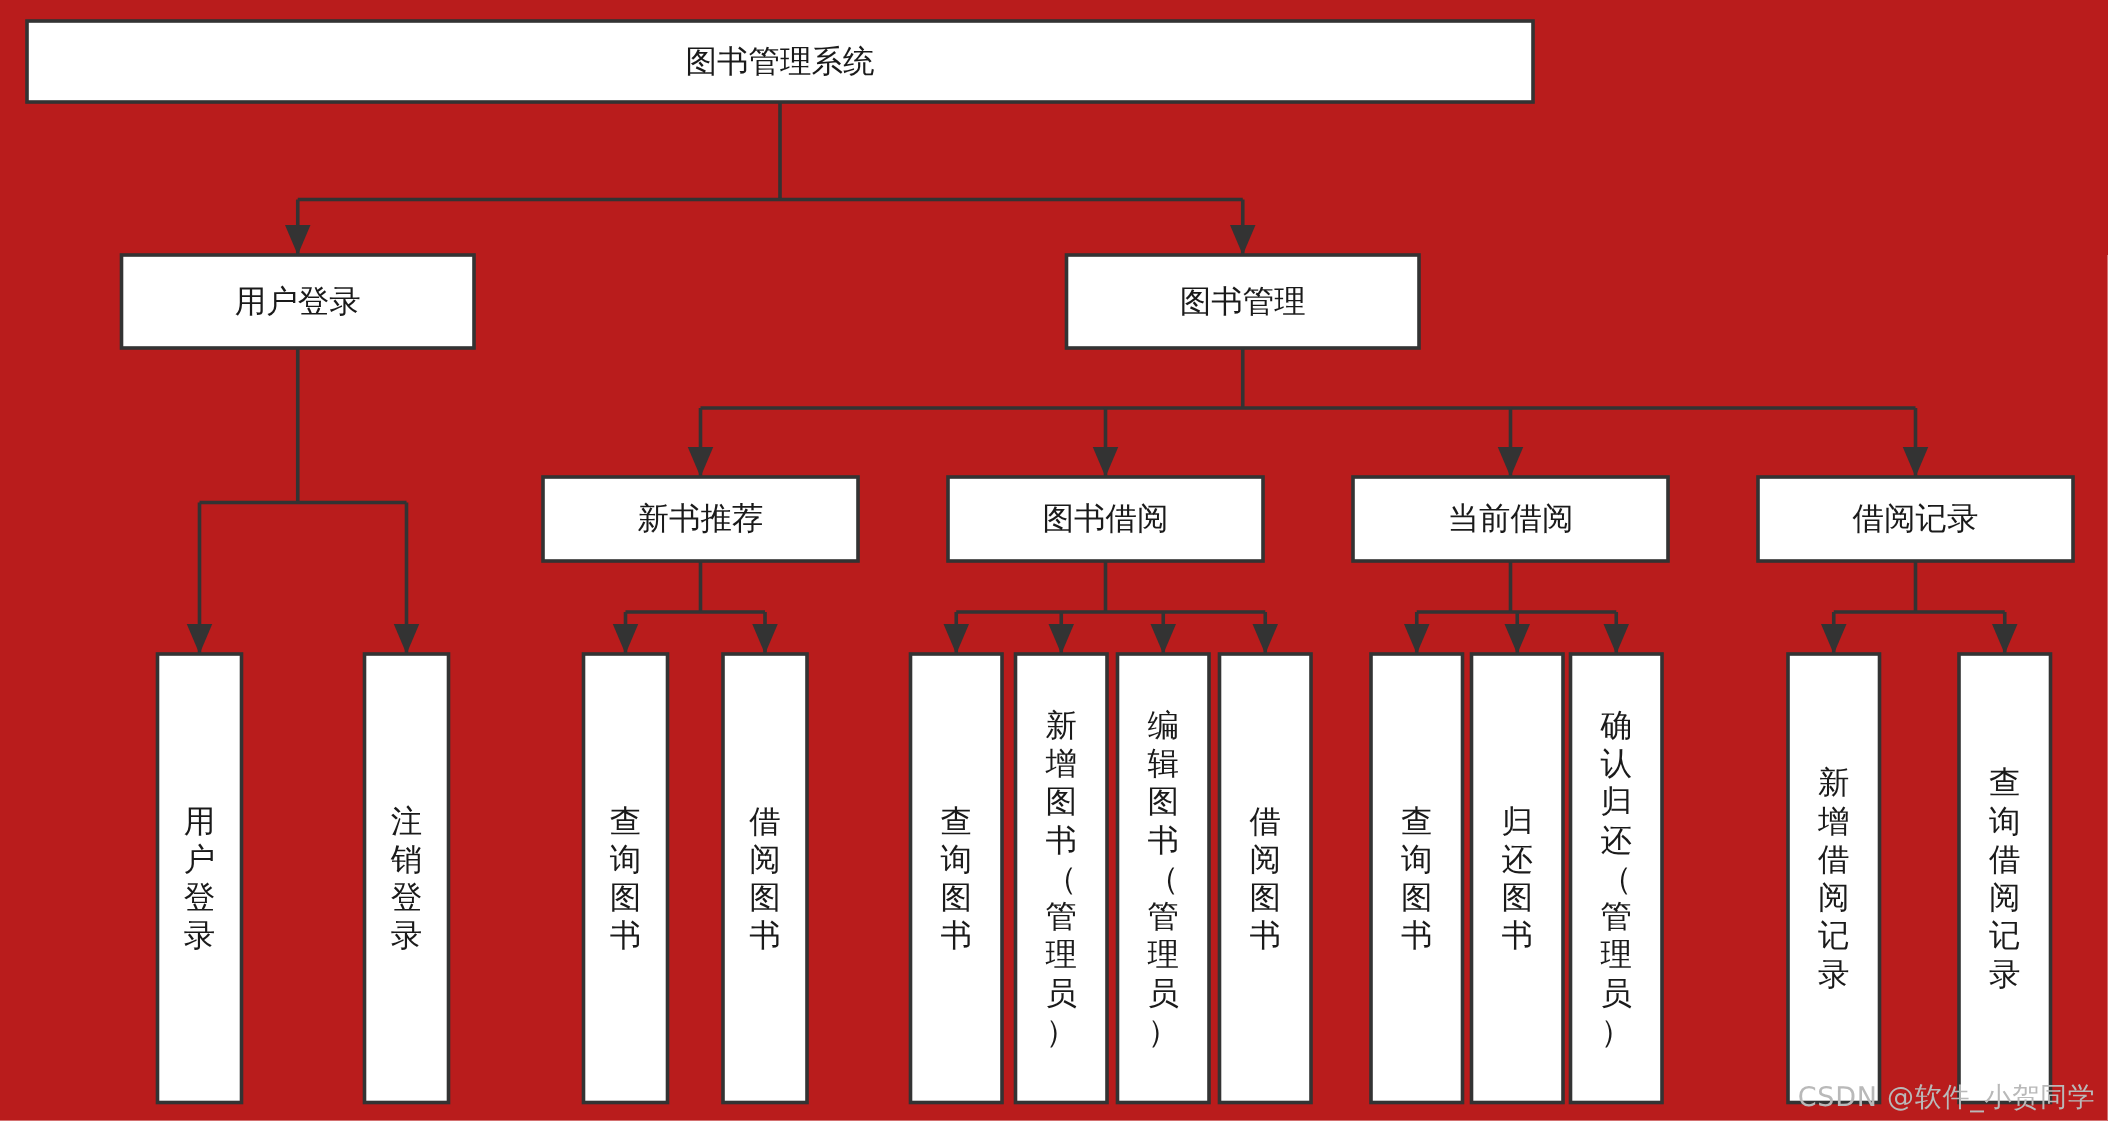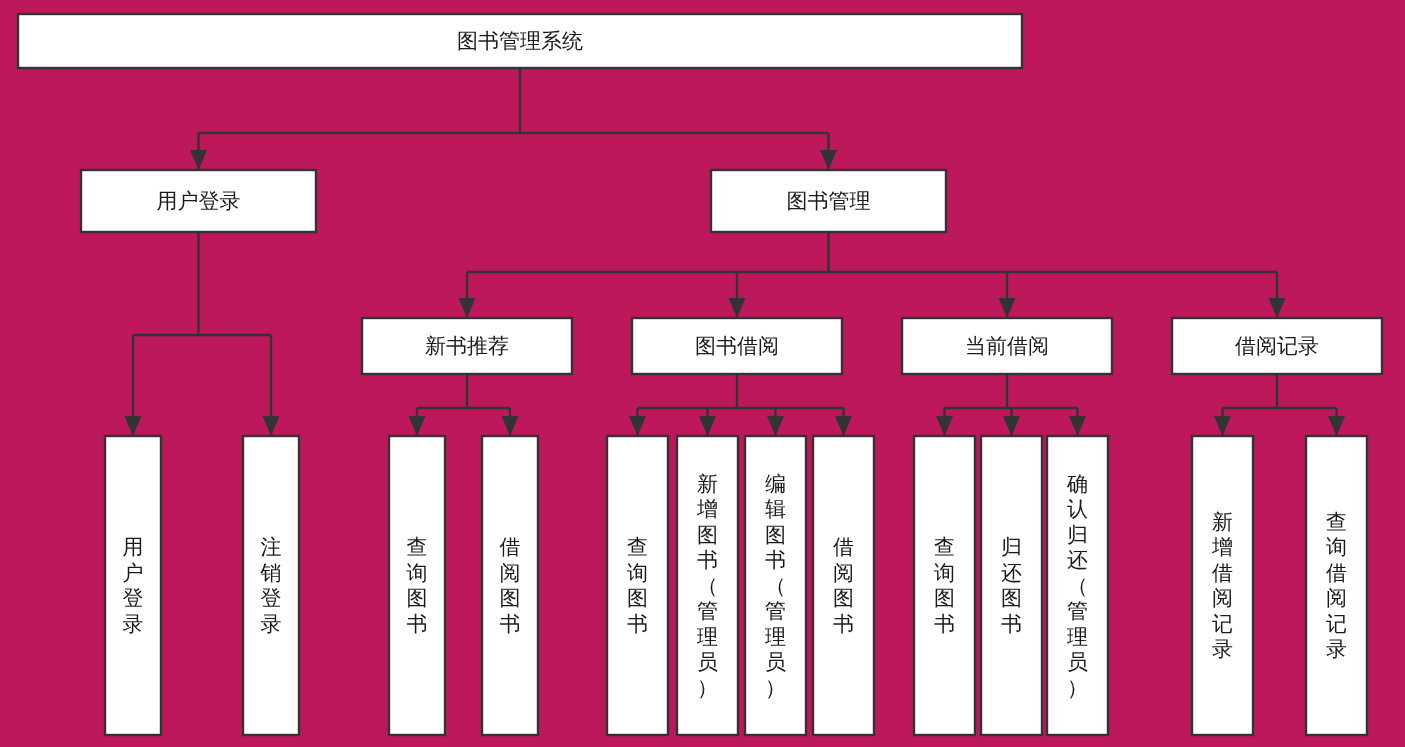--- a/index.html
+++ b/index.html
@@ -11,21 +11,21 @@
   body {
     width: 1405px;
     height: 747px;
     overflow: hidden;
     font-family: "DejaVu Sans", "Liberation Sans", sans-serif;
   }
   #diagram-root {
     position: relative;
     width: 1405px;
     height: 747px;
-    background: #be185d;
+    background: #b91c1c;
   }
   svg#tree-svg {
     position: absolute;
     left: 0;
     top: 0;
     width: 1405px;
     height: 747px;
     display: block;
   }
   .node-box {
@@ -205,14 +205,15 @@
           <rect x="1192" y="436" width="61" height="299" class="node-box"></rect>
           <text x="1222.5" y="528.89" class="node-label-v" text-anchor="middle"><tspan x="1222.5" y="528.89">新</tspan><tspan x="1222.5" y="554.39">增</tspan><tspan x="1222.5" y="579.89">借</tspan><tspan x="1222.5" y="605.39">阅</tspan><tspan x="1222.5" y="630.89">记</tspan><tspan x="1222.5" y="656.39">录</tspan></text>
         </g>
         <g>
           <rect x="1306" y="436" width="61" height="299" class="node-box"></rect>
           <text x="1336.5" y="528.89" class="node-label-v" text-anchor="middle"><tspan x="1336.5" y="528.89">查</tspan><tspan x="1336.5" y="554.39">询</tspan><tspan x="1336.5" y="579.89">借</tspan><tspan x="1336.5" y="605.39">阅</tspan><tspan x="1336.5" y="630.89">记</tspan><tspan x="1336.5" y="656.39">录</tspan></text>
         </g>
       </g>
   </svg>
 
+  <div class="watermark">CSDN @软件_小贺同学</div>
 
 </div>
 
 </body></html>

